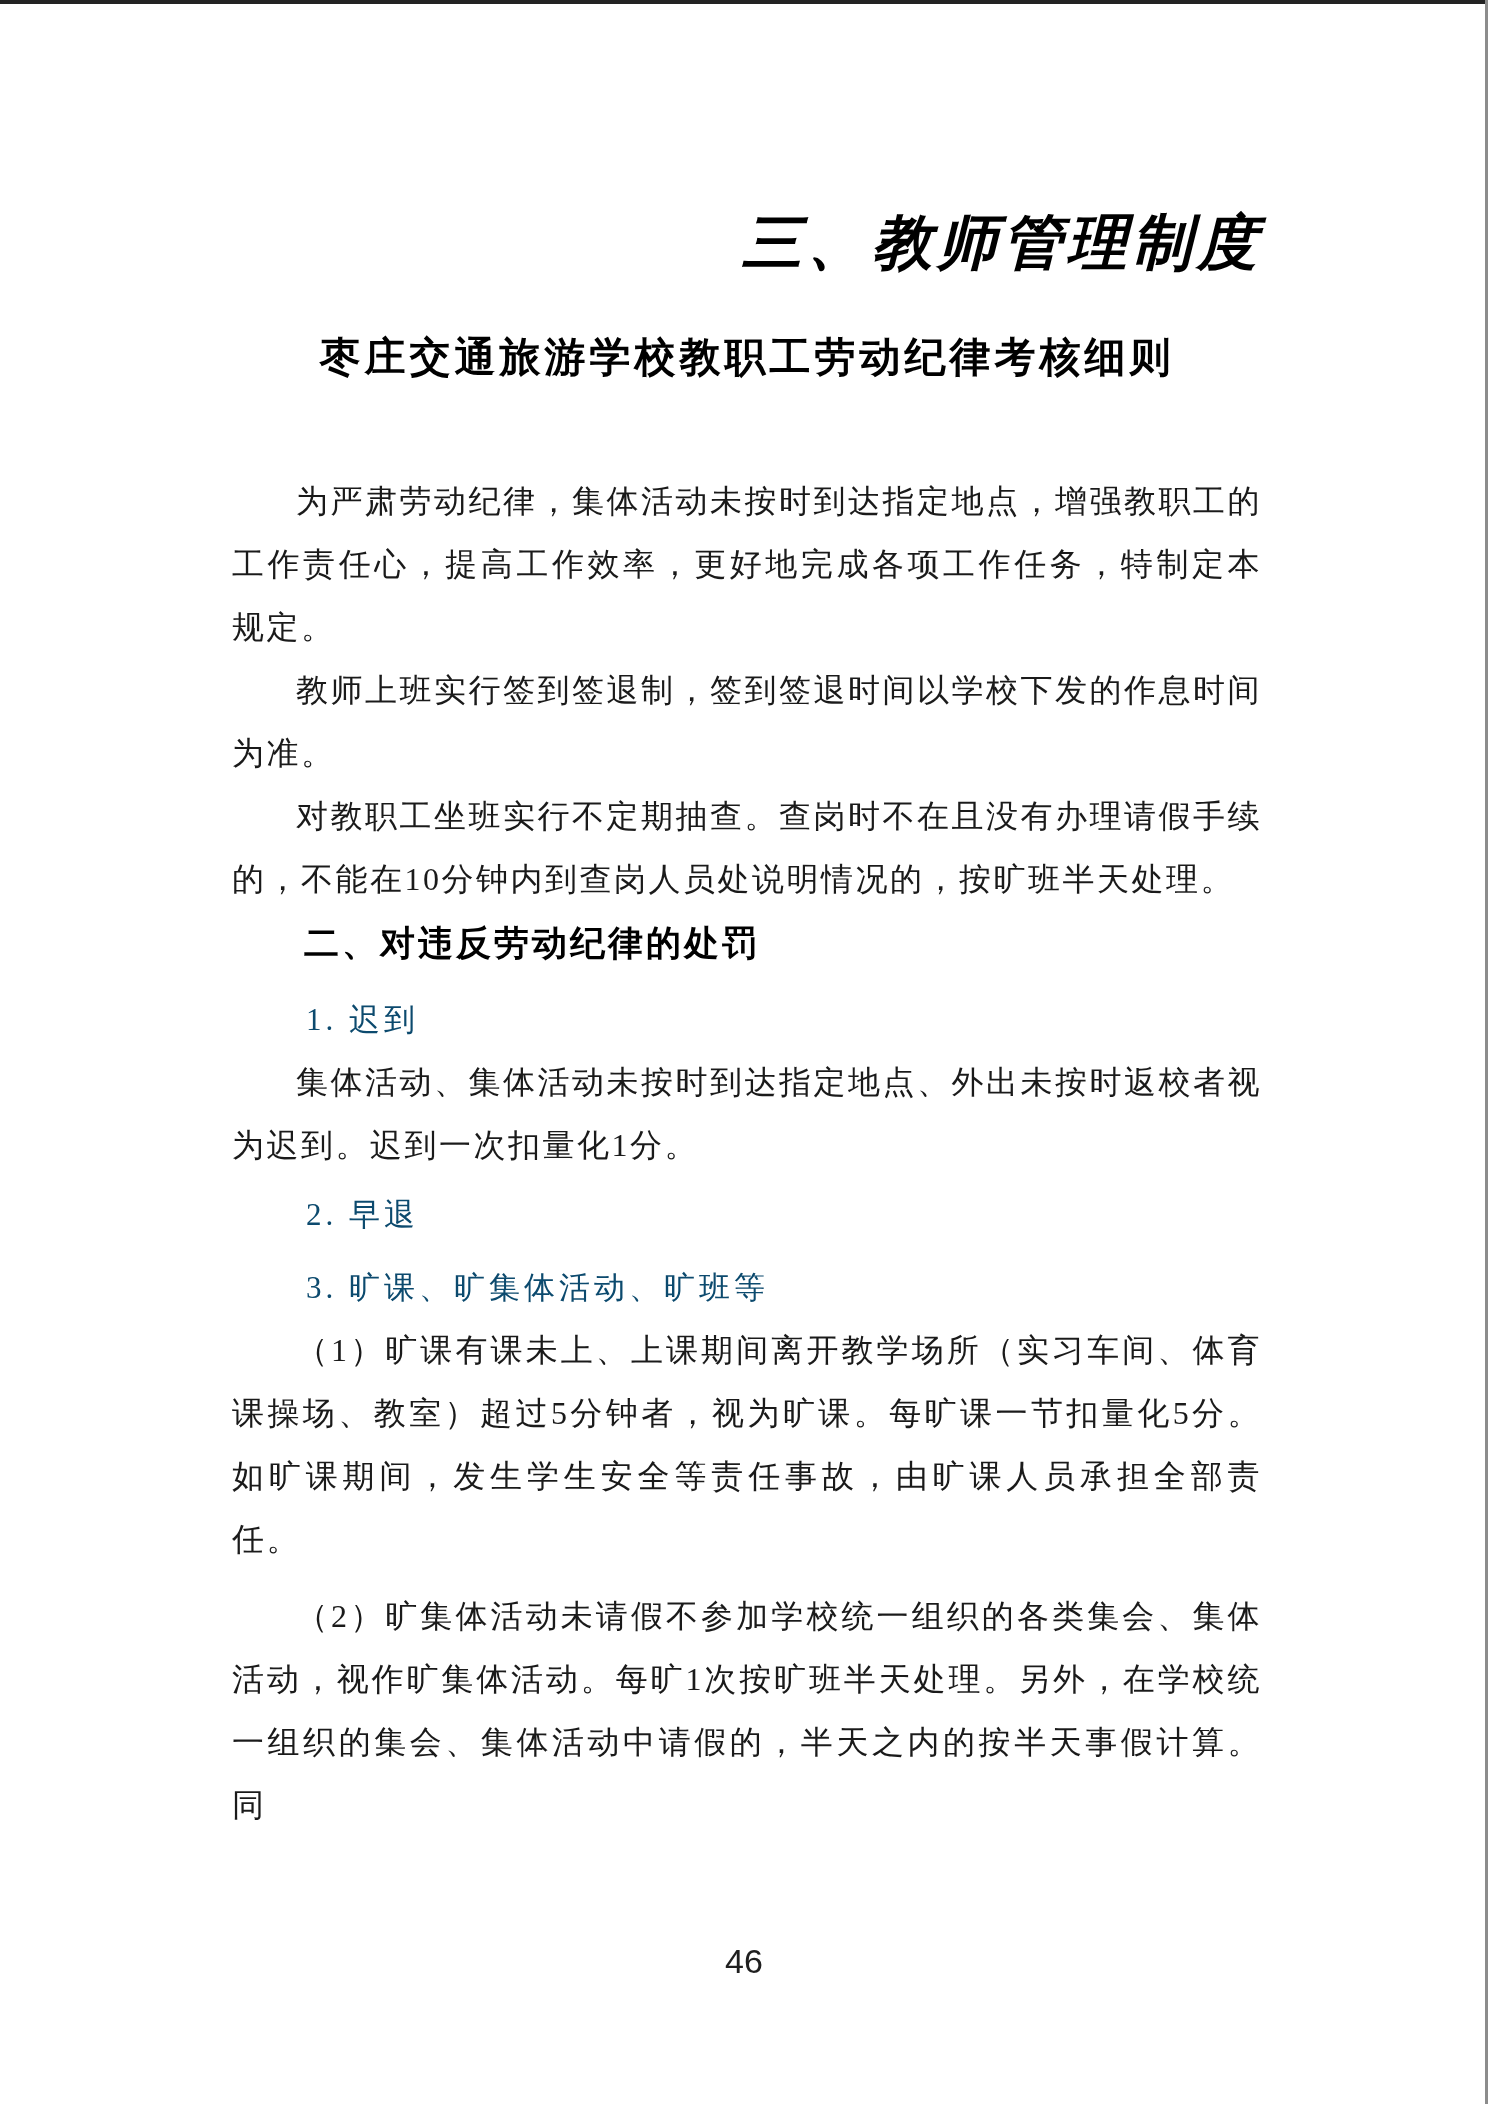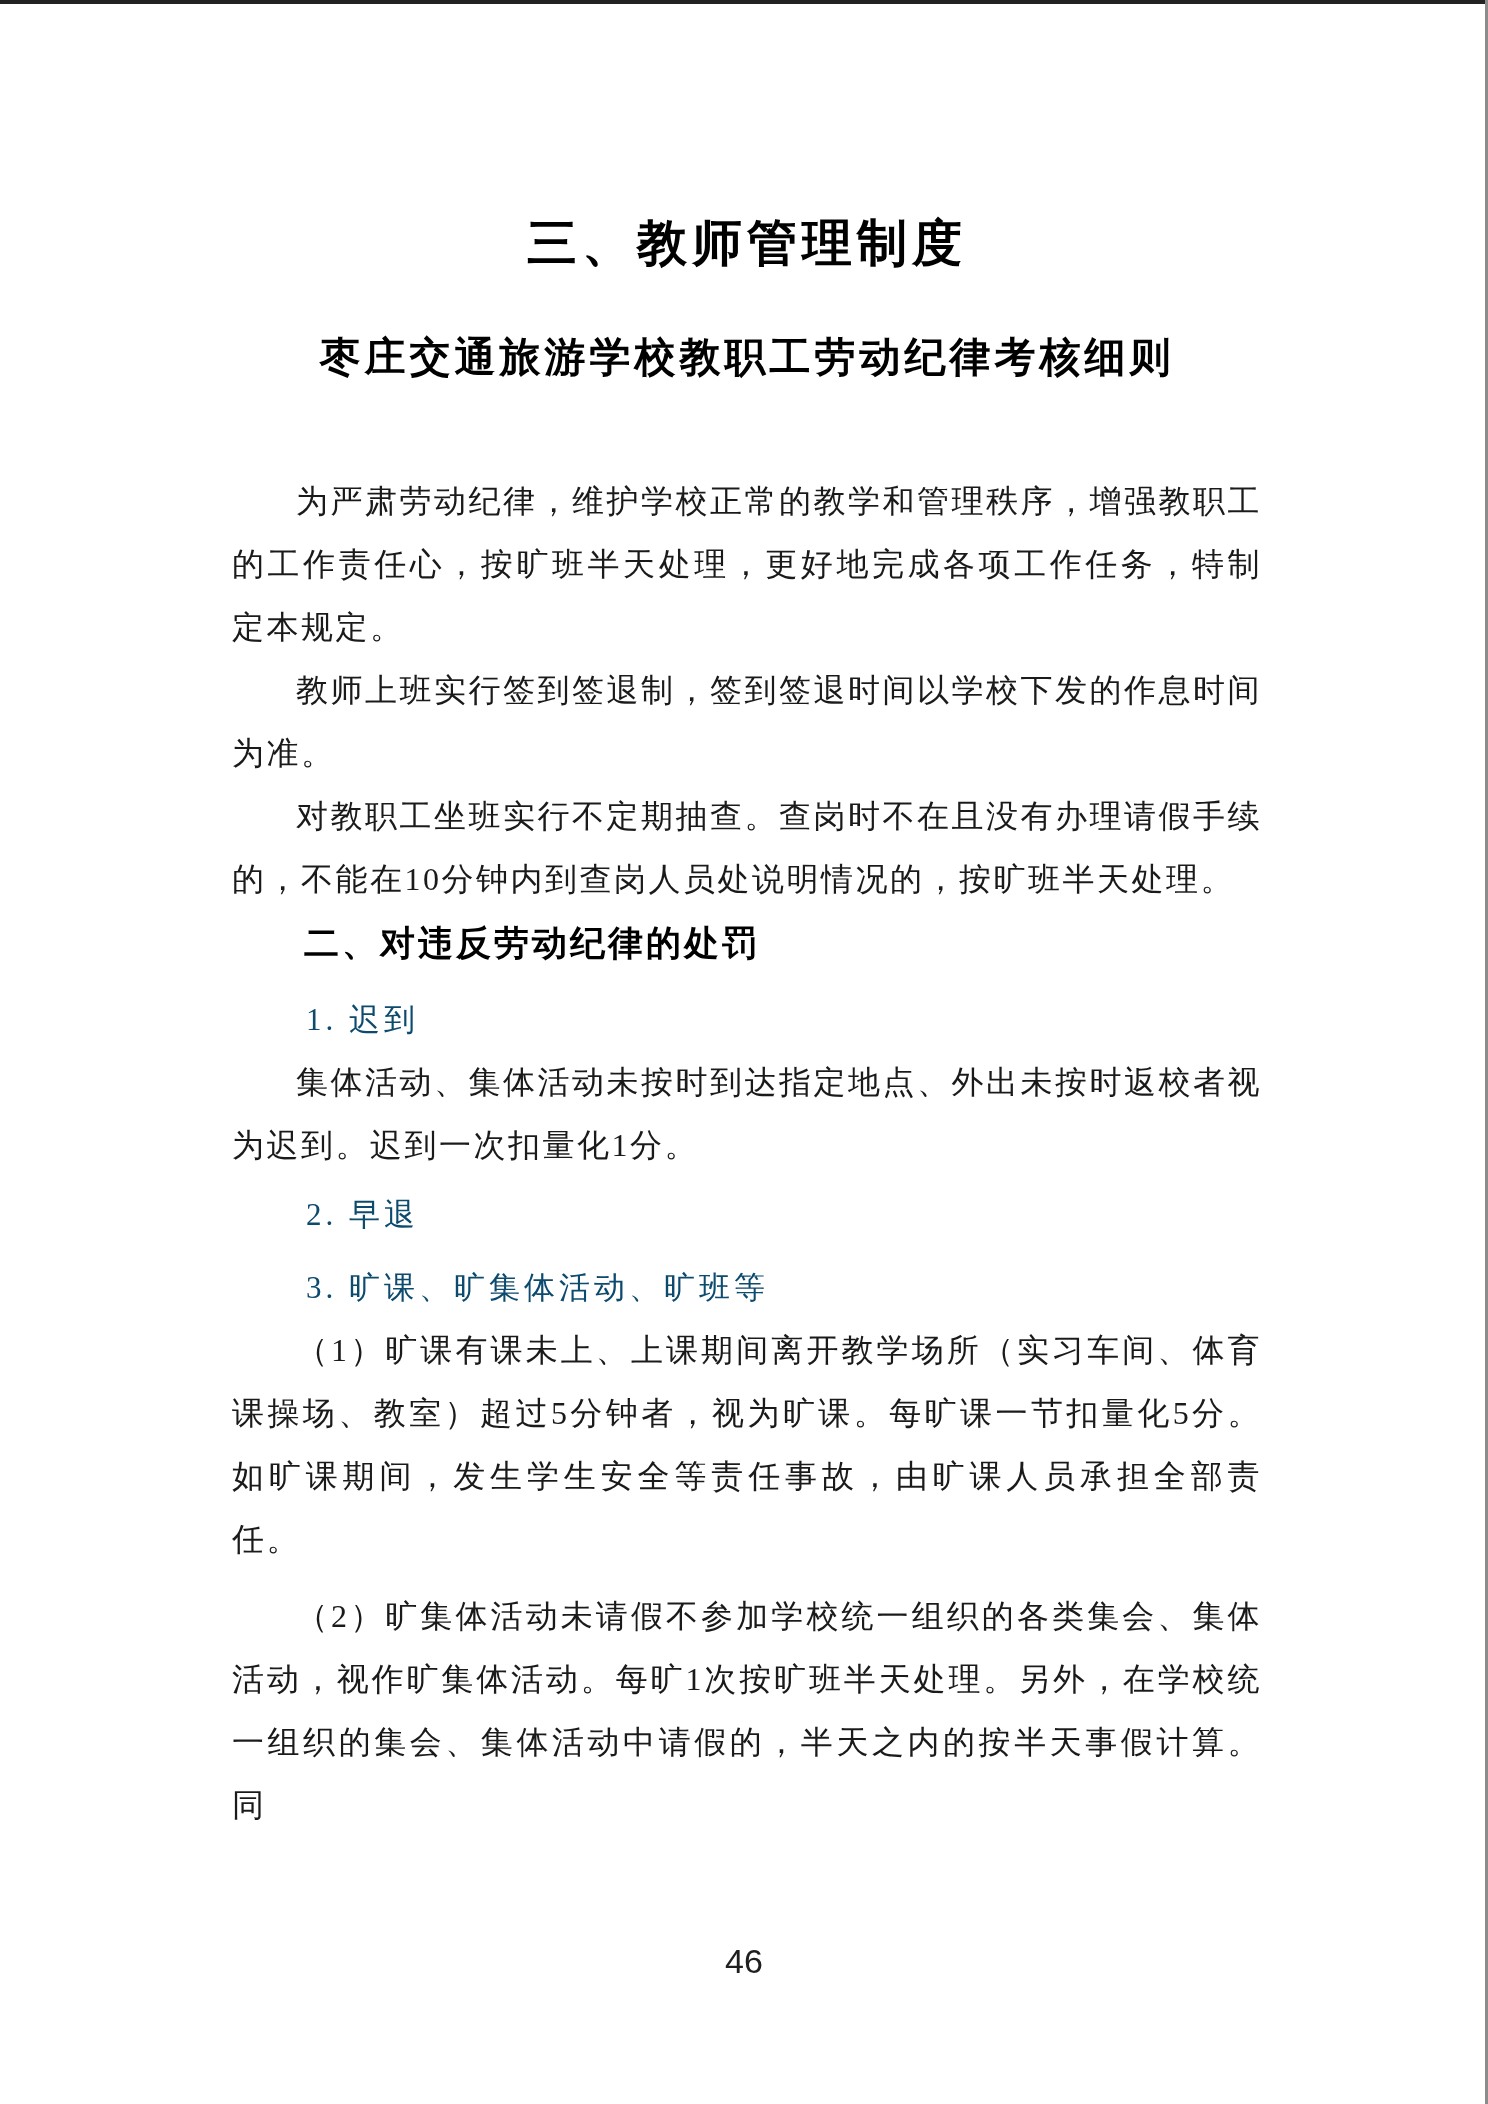--- a/index.html
+++ b/index.html
@@ -29,27 +29,28 @@
     background: #8c8c8c;
   }
   .content {
     position: absolute;
     top: 0;
     left: 232px;
     width: 1030px;
   }
   .title {
     margin: 212px 0 0 0;
-    font-size: 50px;
+    font-size: 60px;
     line-height: 62px;
     font-weight: bold;
-    text-align: center;
+    text-align: right;
     letter-spacing: 5px;
     color: #000000;
     font-family: "Liberation Serif", serif;
+    font-style: italic;
   }
   .subtitle {
     margin: 58px 0 0 0;
     font-size: 41px;
     line-height: 50px;
     font-weight: bold;
     text-align: center;
     letter-spacing: 4px;
     color: #000000;
     font-family: "Liberation Serif", serif;
@@ -110,21 +111,21 @@
 
 <div class="page">
   <div class="edge-top"></div>
   <div class="edge-right"></div>
 
   <div class="content">
     <h1 class="title">三、教师管理制度</h1>
 
     <h2 class="subtitle">枣庄交通旅游学校教职工劳动纪律考核细则</h2>
 
-    <p class="para intro">为严肃劳动纪律，维护学校正常的教学和管理秩序，增强教职工的工作责任心，按旷班半天处理，更好地完成各项工作任务，特制定本规定。</p>
+    <p class="para intro">为严肃劳动纪律，集体活动未按时到达指定地点，增强教职工的工作责任心，提高工作效率，更好地完成各项工作任务，特制定本规定。</p>
 
 
     <p class="para">教师上班实行签到签退制，签到签退时间以学校下发的作息时间为准。</p>
 
     <p class="para">对教职工坐班实行不定期抽查。查岗时不在且没有办理请假手续的，不能在10分钟内到查岗人员处说明情况的，按旷班半天处理。</p>
 
     <h3 class="h-sans second">二、对违反劳动纪律的处罚</h3>
 
     <p class="item-title gap-sm">1. 迟到</p>
 

